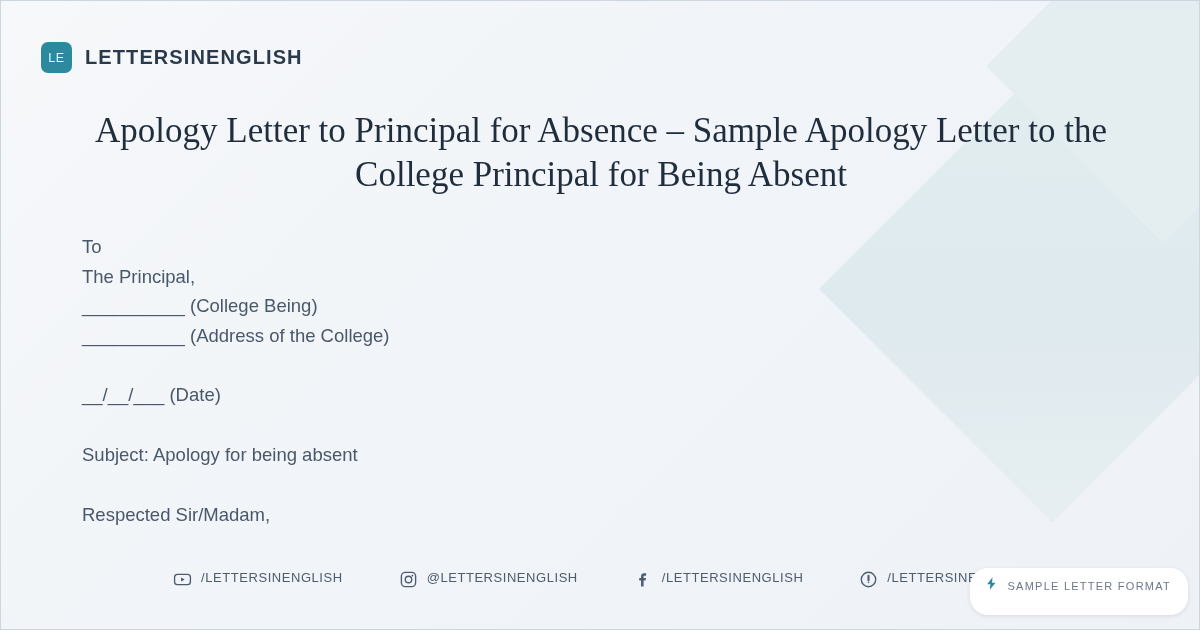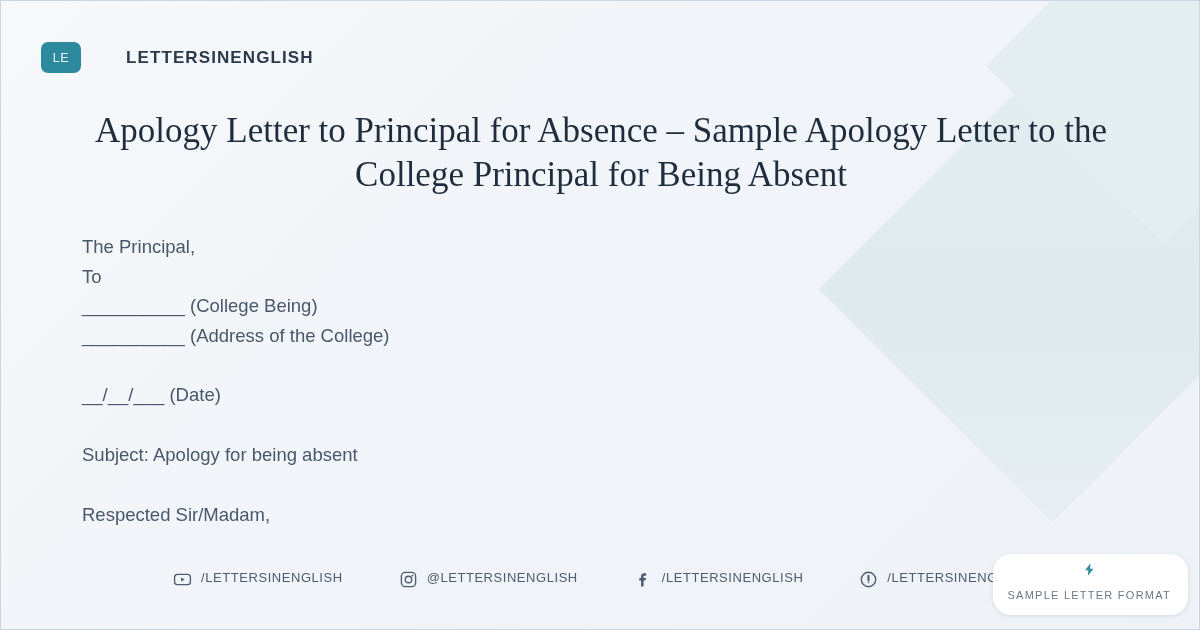--- a/index.html
+++ b/index.html
@@ -35,29 +35,29 @@
     pointer-events:none;
   }
   #content { position:relative; z-index:2; width:100%; height:100%; }
 
   
   .brand {
     position:absolute; left:40px; top:41px;
     display:flex; align-items:center; gap:13px;
   }
   .brand-mark {
-    width:40px; height:31px; border-radius:7px;
+    width:31px; height:31px; border-radius:7px;
     background:#2d8a9e;
     display:flex; align-items:center; justify-content:center;
     color:#eaf6f9; font-size:12.5px; letter-spacing:.5px;
     font-family:"Liberation Sans", sans-serif;
   }
   .brand-name {
-    font-size:17px; letter-spacing:1.1px;
-    color:#2b3a4a; font-weight:600;margin-left:32px;
+    font-size:20px; letter-spacing:1.1px;
+    color:#2b3a4a; font-weight:600;
   }
 
   
   .title {
     position:absolute; left:60px; top:108px; width:1080px;
     text-align:center;
     font-size:35px; line-height:44px;
     color:#1f2d3d; font-weight:400;font-family:Liberation Serif, serif;
   }
 
@@ -81,23 +81,22 @@
     color:#4d5c6e; font-size:13px; letter-spacing:.55px;
   }
   .social svg { display:block; }
 
   
   .badge {
     position:absolute; right:11px; bottom:14px;
     display:flex; align-items:center; gap:8px;
     background:#ffffff;
     border-radius:18px;
-    padding:8px 17px 14px 14px;
+    padding:8px 17px 20px 14px;
     box-shadow:0 1px 4px rgba(40,60,90,.13);
-    flex-direction:column;
   }
   .badge-text {
     font-size:11px; letter-spacing:1.25px;
     color:#6b7888;
   }
 </style>
 </head>
 <body>
 
 <div id="card">
@@ -110,22 +109,22 @@
     <div class="brand">
       <div class="brand-mark">
         <span>LE</span>
       </div>
       <div class="brand-name">LETTERSINENGLISH</div>
     </div>
 
     <h1 class="title">Apology Letter to Principal for Absence – Sample Apology Letter to the College Principal for Being Absent</h1>
 
     <div class="letter">
+      <div class="line">To</div>
       <div class="line">The Principal,</div>
-      <div class="line">To</div>
       <div class="line">__________ (College Being)</div>
       <div class="line">__________ (Address of the College)</div>
       <span class="gap"></span>
       <div class="line">__/__/___ (Date)</div>
       <span class="gap"></span>
       <div class="line">Subject: Apology for being absent</div>
       <span class="gap"></span>
       <div class="line">Respected Sir/Madam,</div>
     </div>
 

